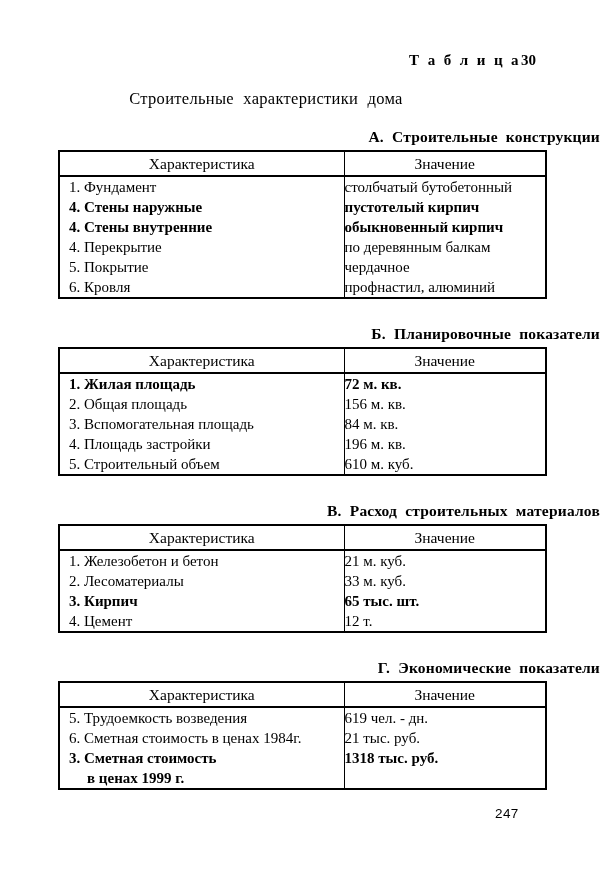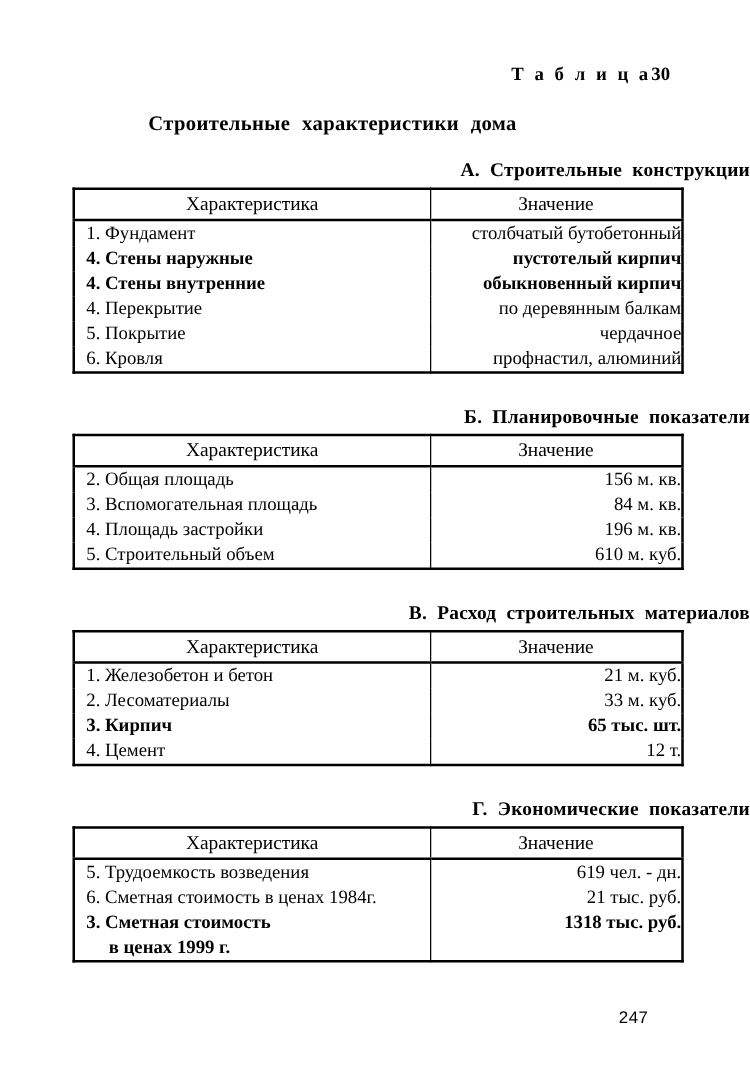--- a/index.html
+++ b/index.html
@@ -39,21 +39,21 @@
   }
 
   
   .doc-title {
     position: absolute;
     top: 89px;
     left: 0;
     width: 532px;
     text-align: center;
     font-size: 16.5px;
-    font-weight: bold;
+    font-weight: normal;
     letter-spacing: 0.3px;
     word-spacing: 5px;
   }
 
   
   .sections {
     position: absolute;
     top: 128px;
     left: 0;
     width: 600px;
@@ -114,21 +114,21 @@
   table.data-table thead th.th-char {
     border-right: 1.2px solid #000;
   }
 
   table.data-table tbody td.td-char {
     text-align: left;
     padding-left: 9px;
     border-right: 1.2px solid #000;
   }
   table.data-table tbody td.td-val {
-    text-align: right;
+    text-align: left;
   }
 
   table.data-table tbody tr.bold td {
     font-weight: bold;
   }
 
   
   .cont-line {
     display: block;
     padding-left: 18px;
@@ -206,20 +206,24 @@
               <col class="c-char">
               <col class="c-val">
             </colgroup>
             <thead>
               <tr>
                 <th class="th-char">Характеристика</th>
                 <th class="th-val">Значение</th>
               </tr>
             </thead>
             <tbody>
+              <tr class="bold">
+                <td class="td-char">1. Жилая площадь</td>
+                <td class="td-val">72 м. кв.</td>
+              </tr>
               <tr>
                 <td class="td-char">2. Общая площадь</td>
                 <td class="td-val">156 м. кв.</td>
               </tr>
               <tr>
                 <td class="td-char">3. Вспомогательная площадь</td>
                 <td class="td-val">84 м. кв.</td>
               </tr>
               <tr>
                 <td class="td-char">4. Площадь застройки</td>

